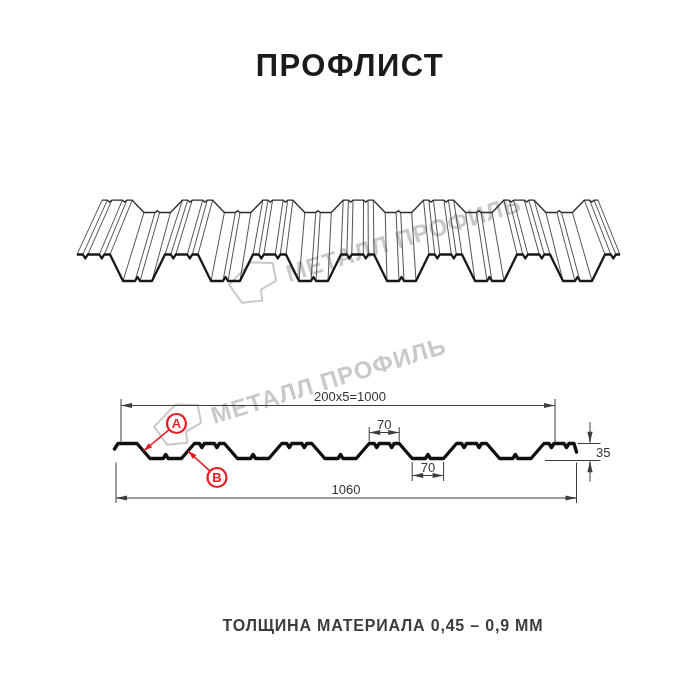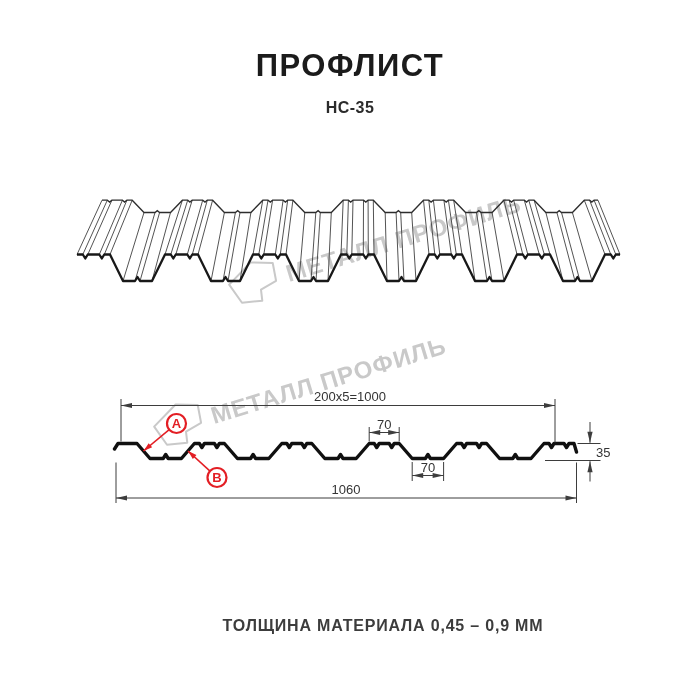--- a/index.html
+++ b/index.html
@@ -26,21 +26,20 @@
   .acc-circle{stroke:var(--accent);stroke-width:2.2;fill:#fff;}
   .acc-text{stroke:none;font-size:13px;font-weight:bold;fill:var(--accent);
             font-family:"Liberation Sans",sans-serif;}
 </style>
 </head>
 <body>
 
 <div class="page">
 
   <div class="title">ПРОФЛИСТ</div>
-  <div class="subtitle">НС-35</div>
 
   <svg class="diagram" width="700" height="700" viewBox="0 0 700 700">
     <defs>
       <marker id="arr" markerUnits="userSpaceOnUse" markerWidth="12" markerHeight="7" viewBox="0 0 12 7" refX="11.5" refY="3.5" orient="auto-start-reverse">
         <path d="M11.5 3.5 L0.5 0.9 L0.5 6.1 Z" fill="#3d3d3d"></path>
       </marker>
       <marker id="arrR" markerUnits="userSpaceOnUse" markerWidth="10" markerHeight="7" viewBox="0 0 10 7" refX="9.5" refY="3.5" orient="auto">
         <path d="M9.5 3.5 L0.5 0.8 L0.5 6.2 Z" fill="var(--accent)"></path>
       </marker>
     </defs>

